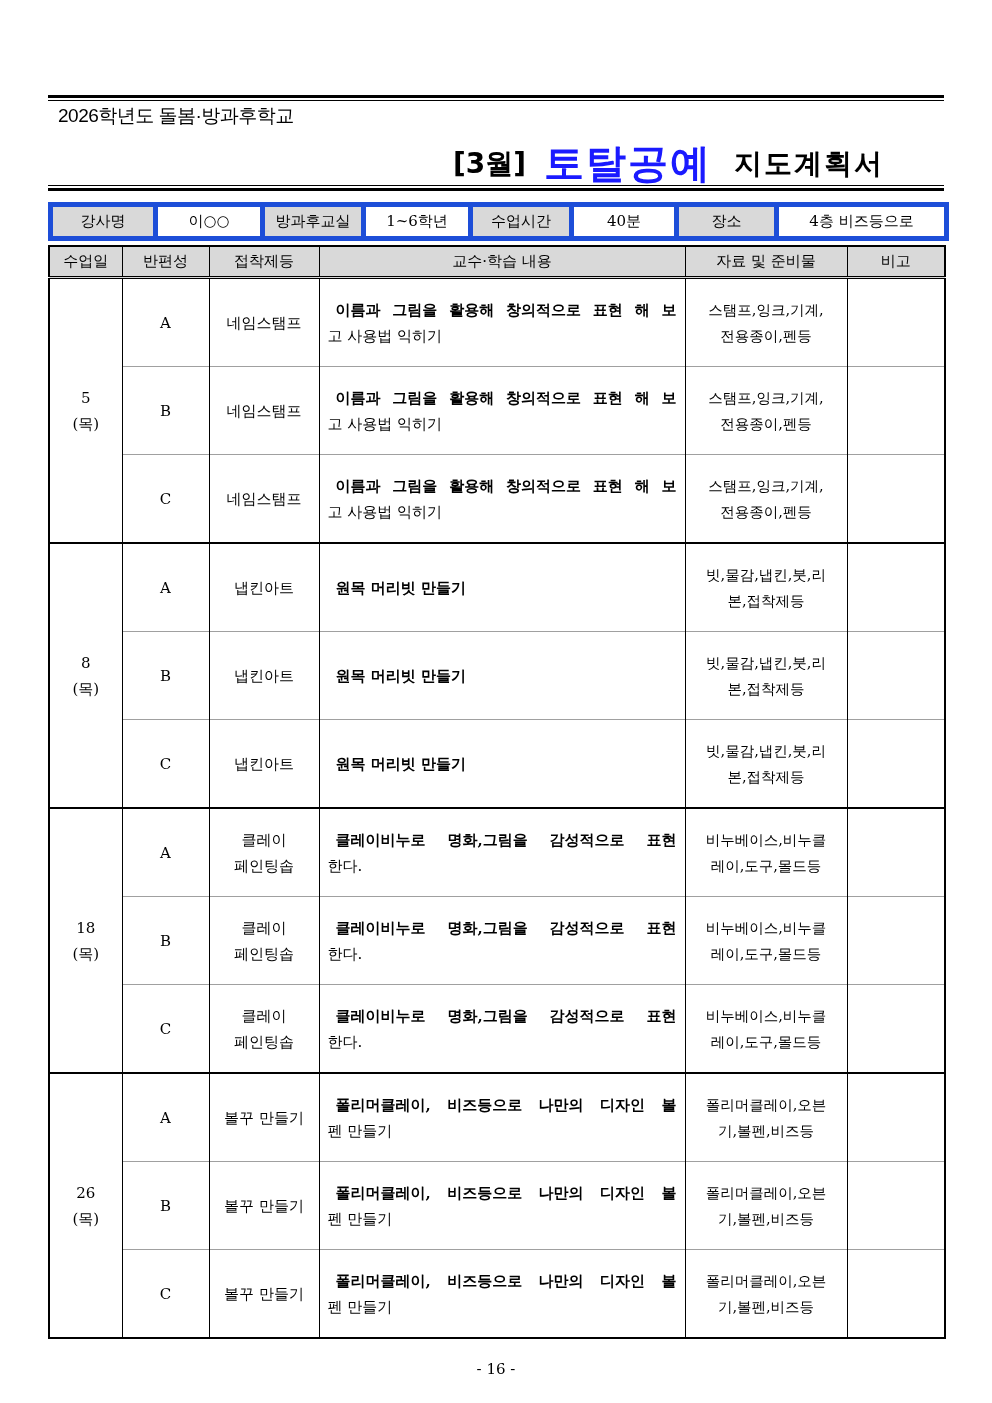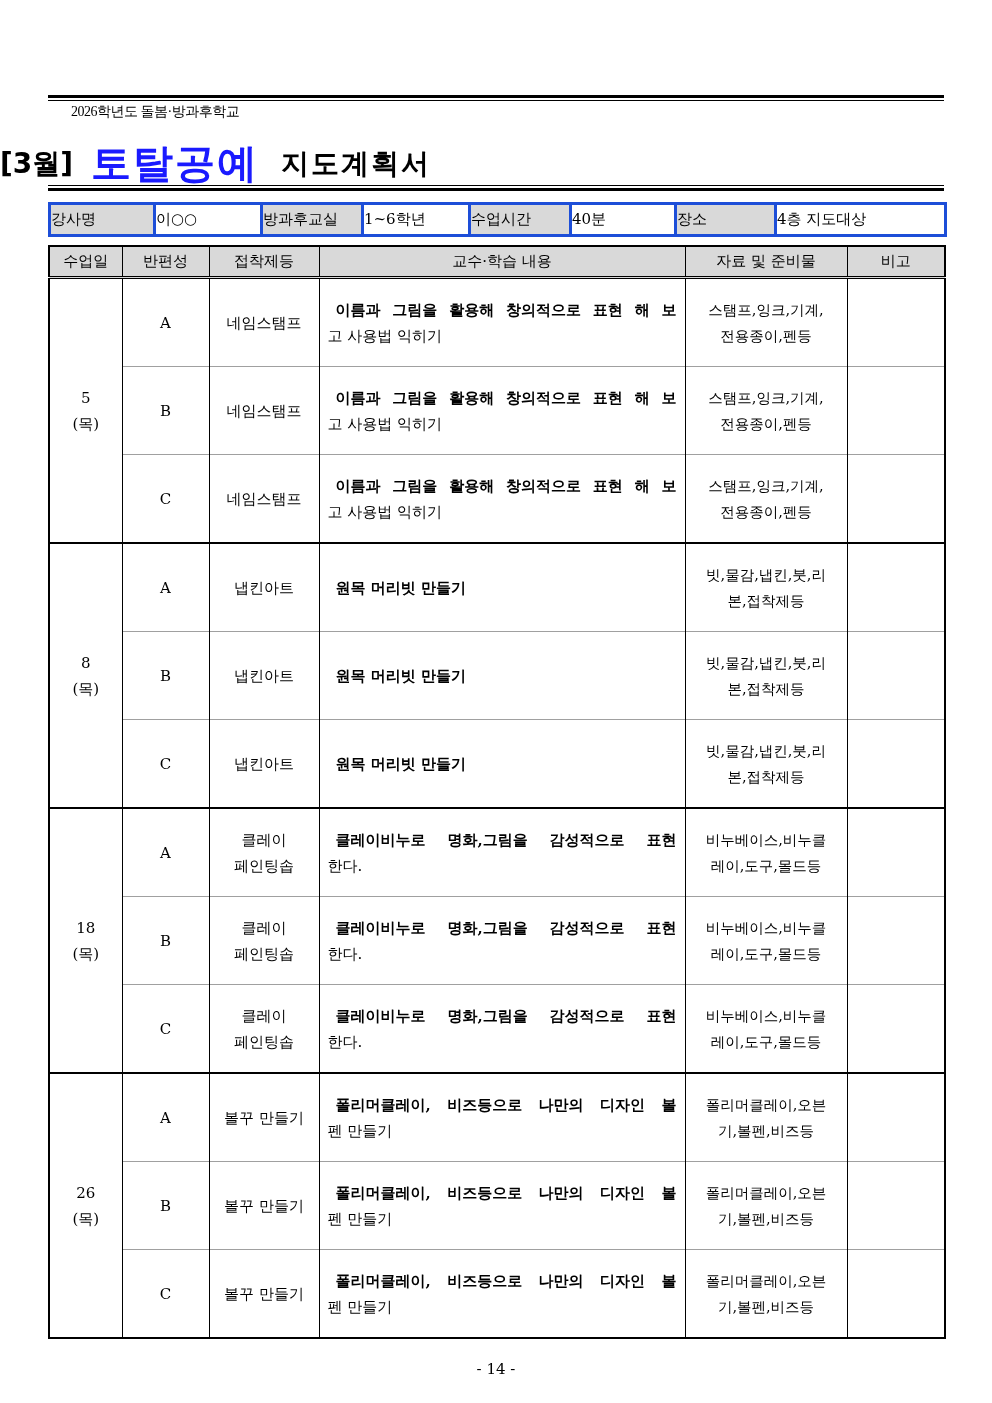--- a/index.html
+++ b/index.html
@@ -1,29 +1,29 @@
 <!DOCTYPE html>
 <html><head>
 <meta charset="utf-8">
 <style>
   html, body { margin: 0; padding: 0; background: #ffffff; }
   body { width: 992px; height: 1403px; position: relative; font-family: "DejaVu Sans", sans-serif; color: #000; overflow: hidden; }
   .rule-top { position: absolute; left: 48px; width: 896px; top: 95px; height: 3px; background: #000; }
   .rule-top2 { position: absolute; left: 48px; width: 896px; top: 100px; height: 1px; background: #000; }
   .rule-bot { position: absolute; left: 48px; width: 896px; top: 185px; height: 1px; background: #000; }
   .rule-bot2 { position: absolute; left: 48px; width: 896px; top: 188px; height: 3px; background: #000; }
-  .subtitle { position: absolute; left: 58px; top: 103px; font-size: 14px; font-family: Liberation Serif, serif; letter-spacing: -0.5px; margin-left: 13px; }
-  .title { position: absolute; left: 0; width: 884px; top: 136px; text-align: left; font-weight: bold; white-space: nowrap; }
+  .subtitle { position: absolute; left: 58px; top: 103px; font-size: 19px; font-family: Liberation Sans, sans-serif; letter-spacing: -0.5px; }
+  .title { position: absolute; left: 0; width: 884px; top: 136px; text-align: right; font-weight: bold; white-space: nowrap; }
   .title .month { font-size: 28px; font-family: "DejaVu Sans", sans-serif; vertical-align: middle; }
   .title .subject { font-size: 40px; color: #1a1aff; margin: 0 22px 0 18px; vertical-align: middle; letter-spacing: 2px; }
   .title .plan { font-size: 28px; vertical-align: middle; letter-spacing: 2px; }
 
   table { border-collapse: collapse; position: absolute; left: 48px; width: 896px; table-layout: fixed; }
   .info { top: 202px; height: 31px; border: 2px solid #000; }
-  .info td { border: 3px solid #1d4ed8; text-align: left; font-size: 15px; font-family: "DejaVu Serif", serif; height: 29px; padding: 0; }
+  .info td { border: 5px solid #1d4ed8; text-align: center; font-size: 15px; font-family: "DejaVu Serif", serif; height: 29px; padding: 0; }
   .info td.lbl { background: #d9d9d9; }
 
   .plan-table { top: 245px; border: 2px solid #000; padding-left: 12px; }
   .plan-table th { background: #d9d9d9; font-weight: normal; font-size: 15px; height: 29px; border: 1px solid #000; border-bottom: 3px double #000; padding: 0; font-family: "DejaVu Serif", serif; }
   .plan-table td { border-left: 1px solid #000; border-right: 1px solid #000; font-size: 15px; font-family: "DejaVu Serif", serif; text-align: center; height: 87px; padding: 0 6px; vertical-align: middle; line-height: 26px; }
   .plan-table tr.row td { border-top: 1px solid #a0a0a0; }
   .plan-table tr.first td { border-top: 2px solid #000; }
   .plan-table td.day { border-top: 2px solid #000; }
   .plan-table td.content { text-align: justify; text-align-last: left; padding: 0 8px 0 8px; }
   .plan-table td.content span { display: block; }
@@ -56,21 +56,21 @@
   </colgroup>
   <tbody>
       <tr>
     <td class="lbl">강사명</td>
     <td>이○○</td>
     <td class="lbl">방과후교실</td>
     <td>1~6학년</td>
     <td class="lbl">수업시간</td>
     <td>40분</td>
     <td class="lbl">장소</td>
-    <td>4층 지도대상</td>
+    <td>4층 비즈등으로</td>
   </tr>
 </tbody>
   </table>
 
 <table class="plan-table">
   <colgroup>
     <col style="width:73px">
       <col style="width:87px">
       <col style="width:110px">
       <col style="width:366px">
@@ -292,13 +292,13 @@
       </td>
         <td class="mat">
         <div>폴리머클레이,오븐</div>
         <div>기,볼펜,비즈등</div>
       </td>
         <td></td>
       </tr>
     </tbody>
 </table>
 
-<div class="footer">- 14 -</div>
+<div class="footer">- 16 -</div>
 
 </body></html>

